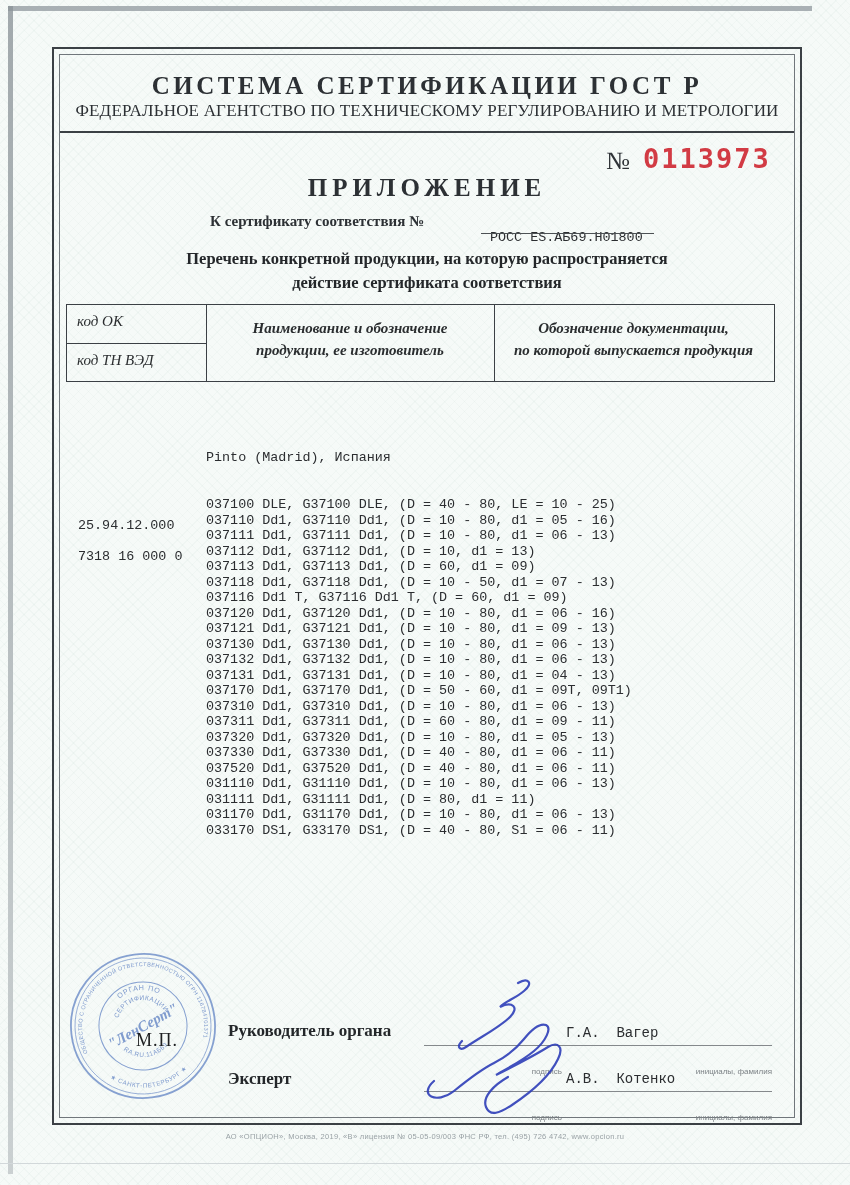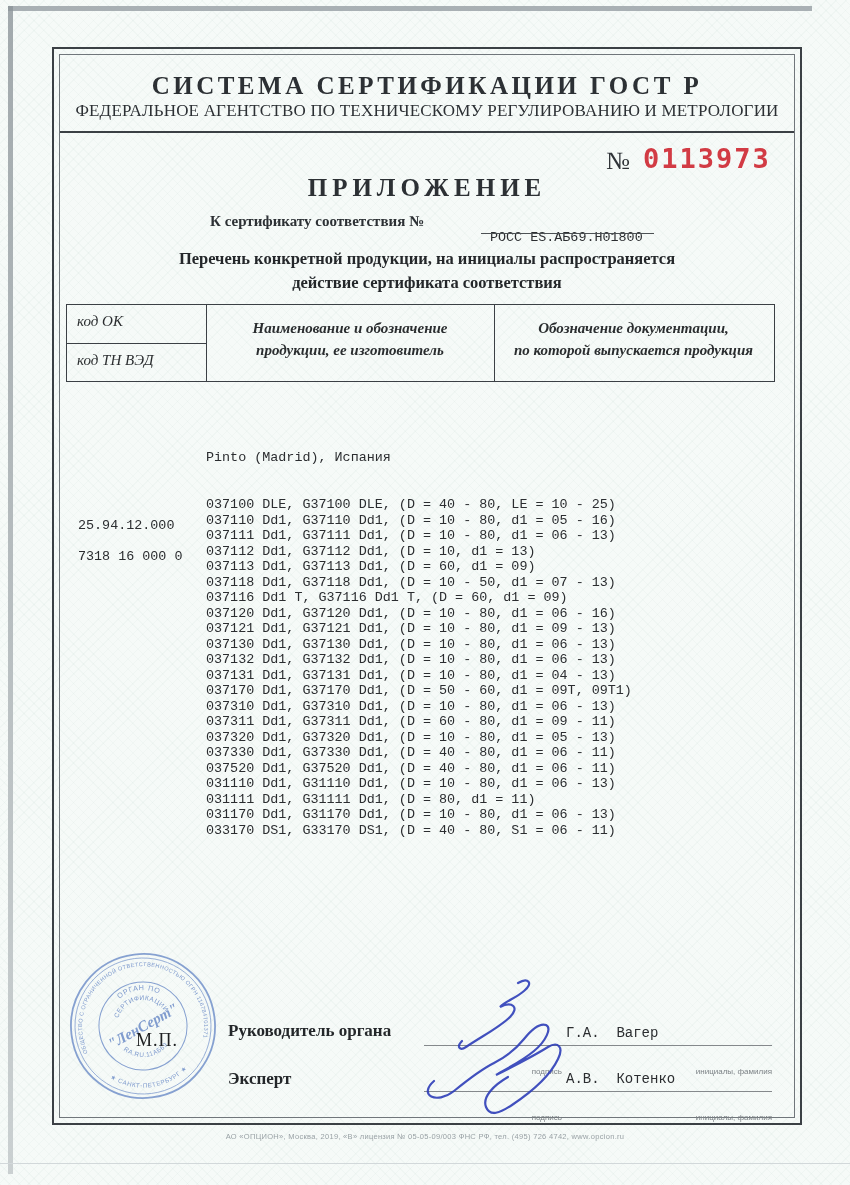--- a/index.html
+++ b/index.html
@@ -105,21 +105,21 @@
   <div class="abs gost-subtitle">ФЕДЕРАЛЬНОЕ АГЕНТСТВО ПО ТЕХНИЧЕСКОМУ РЕГУЛИРОВАНИЮ И МЕТРОЛОГИИ</div>
 
   <div class="abs num-sign">№</div>
   <div class="abs num-value">0113973</div>
 
   <div class="abs apx-title">ПРИЛОЖЕНИЕ</div>
   <div class="abs cert-label">К сертификату соответствия №</div>
   <div class="abs cert-value mono">РОСС ES.АБ69.Н01800</div>
   <div class="abs cert-underline"></div>
 
-  <div class="abs list-title lt1">Перечень конкретной продукции,  на инициалы распространяется</div>
+  <div class="abs list-title lt1">Перечень конкретной продукции,  на которую распространяется</div>
   <div class="abs list-title lt2">действие сертификата соответствия</div>
 
   <div class="abs tbl"></div>
   <div class="abs tbl-v1"></div>
   <div class="abs tbl-v2"></div>
   <div class="abs tbl-h"></div>
   <div class="abs cell c1a">код ОК</div>
   <div class="abs cell c1b">код ТН ВЭД</div>
   <div class="abs cell c2 c2a">Наименование и обозначение</div>
   <div class="abs cell c2 c2b">продукции, ее изготовитель</div>

